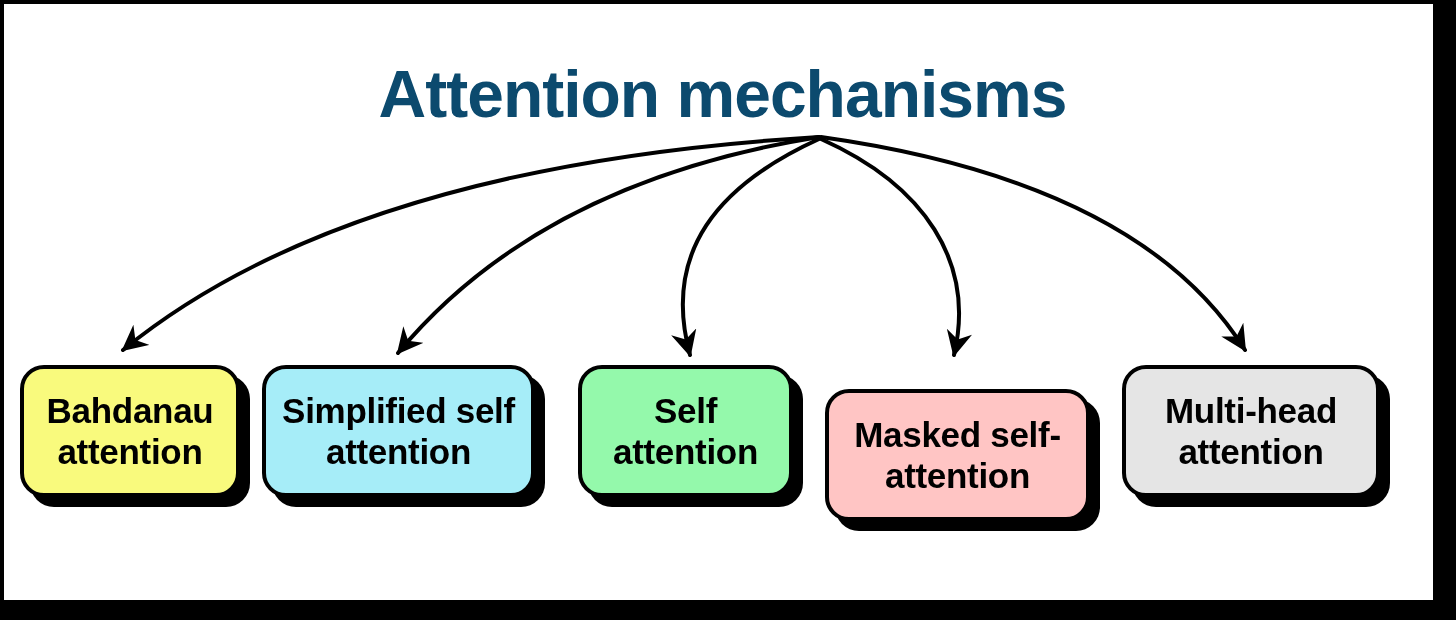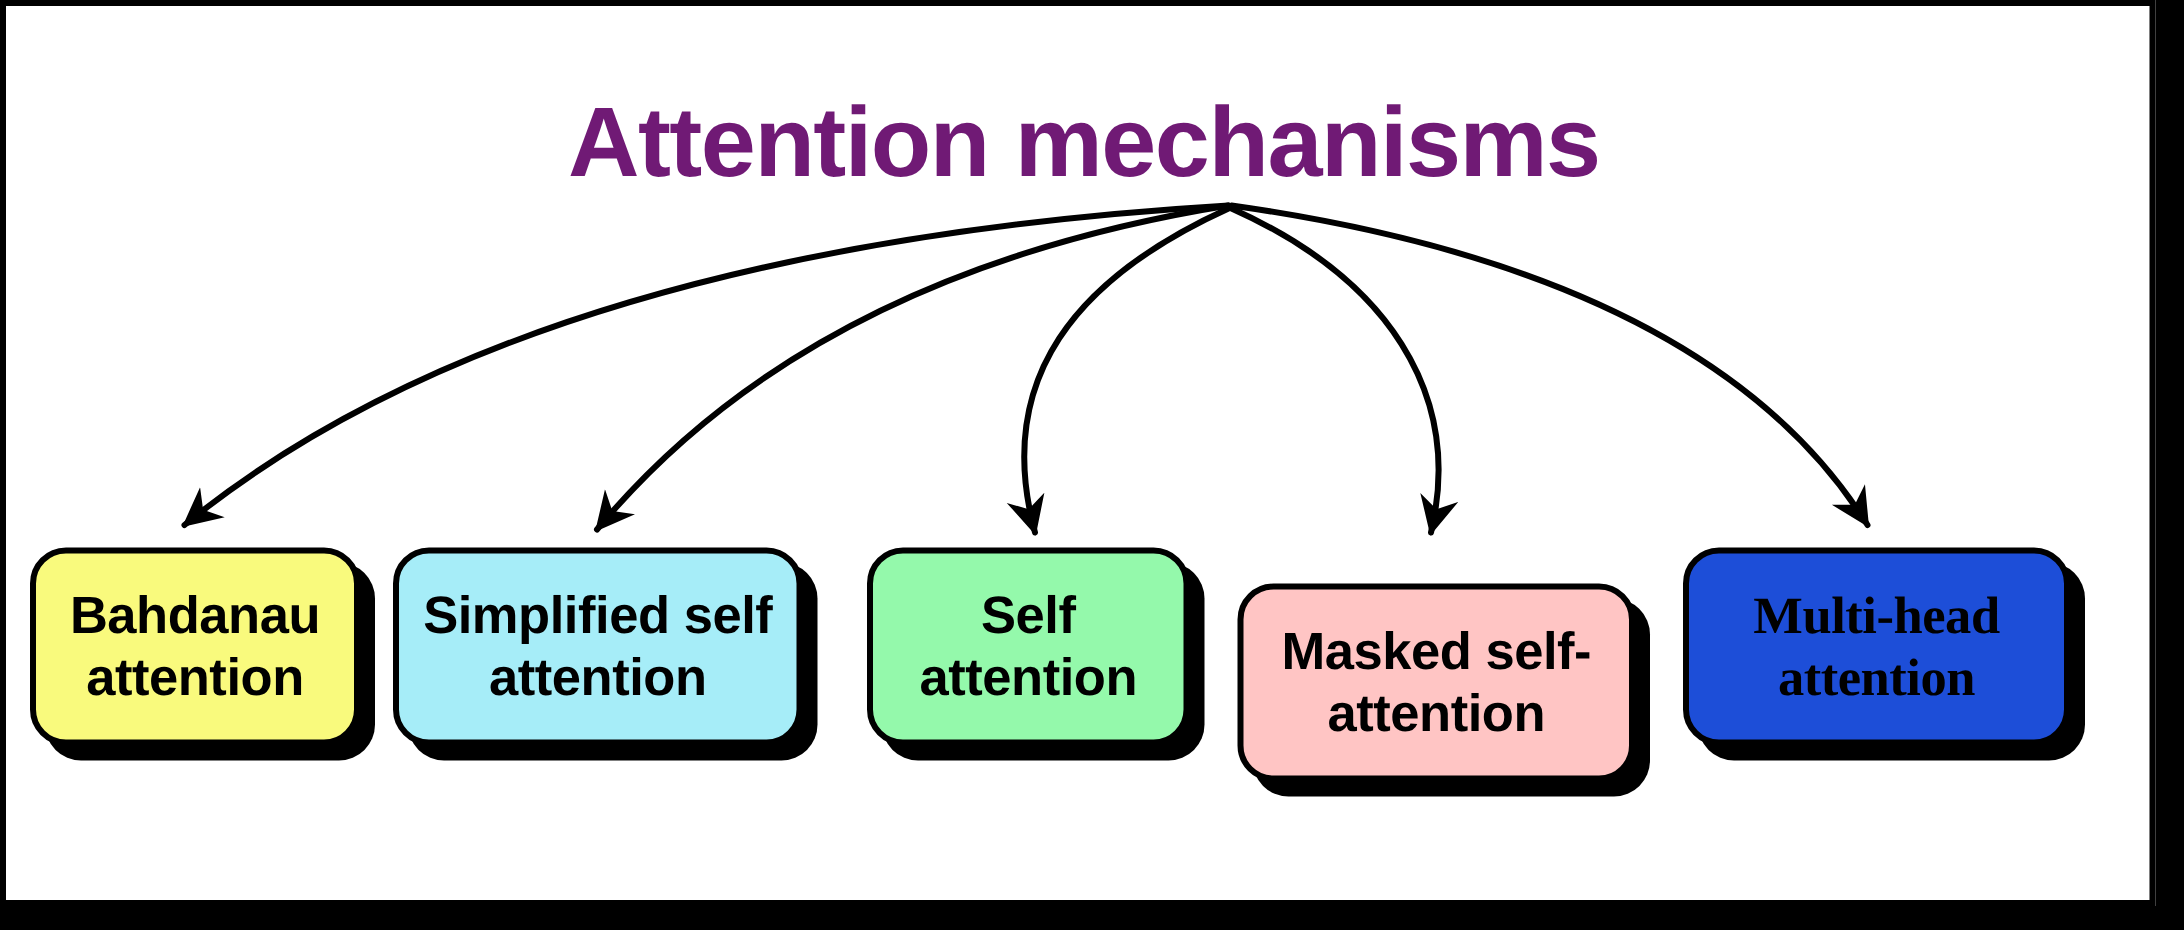--- a/index.html
+++ b/index.html
@@ -23,21 +23,21 @@
     border: 4px solid #000;
   }
   .title {
     position: absolute;
     left: 0; top: 52px;
     width: 1437px;
     text-align: center;
     font-size: 66px;
     font-weight: 700;
     letter-spacing: -1px;
-    color: #701a75;
+    color: #0c4a6e;
   }
   .arrows {
     position: absolute;
     left: 0; top: 0;
     width: 1456px; height: 620px;
     pointer-events: none;
   }
   .arrows path.link {
     fill: none;
     stroke: #000;
@@ -99,17 +99,17 @@
 attention</span>
   </div>
   <div class="node n2" style="background: rgb(148, 249, 171);">
     <span>Self
 attention</span>
   </div>
   <div class="node n3" style="background: rgb(255, 197, 196); margin-top: 24px;">
     <span>Masked self-
 attention</span>
   </div>
-  <div class="node n4" style="background: #1d4ed8; font-family: Liberation Serif, serif;">
+  <div class="node n4" style="background: #e5e5e5;">
     <span>Multi-head
 attention</span>
   </div>
 </div>
 
 </body></html>

